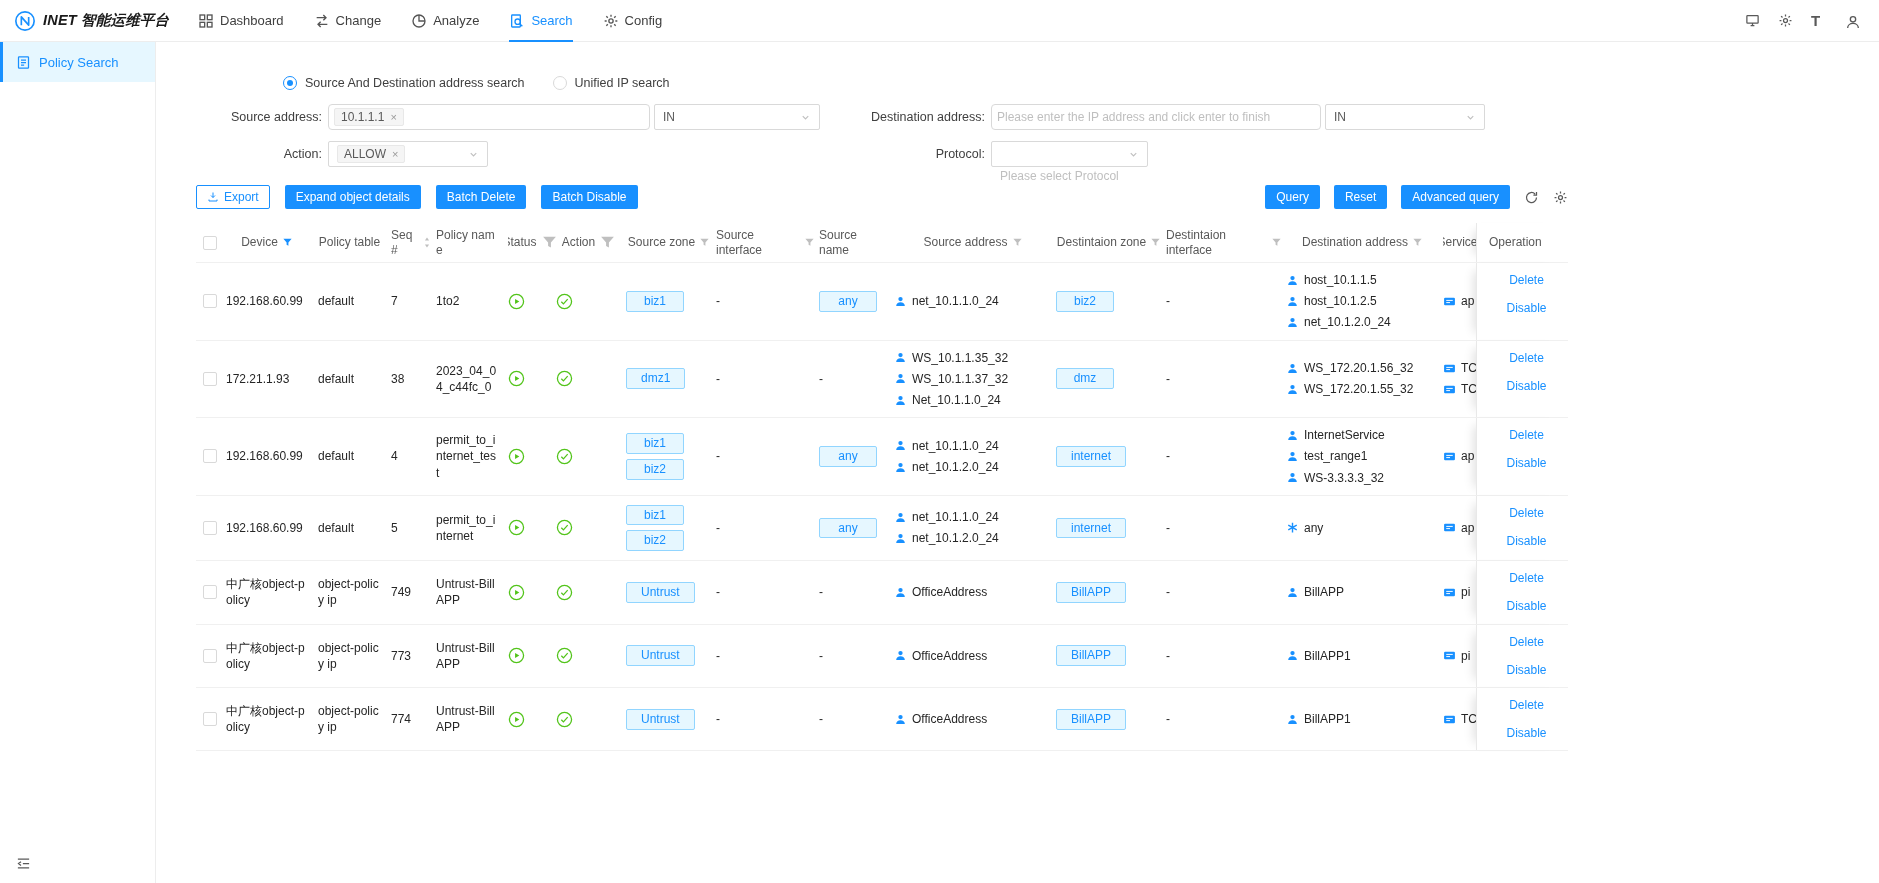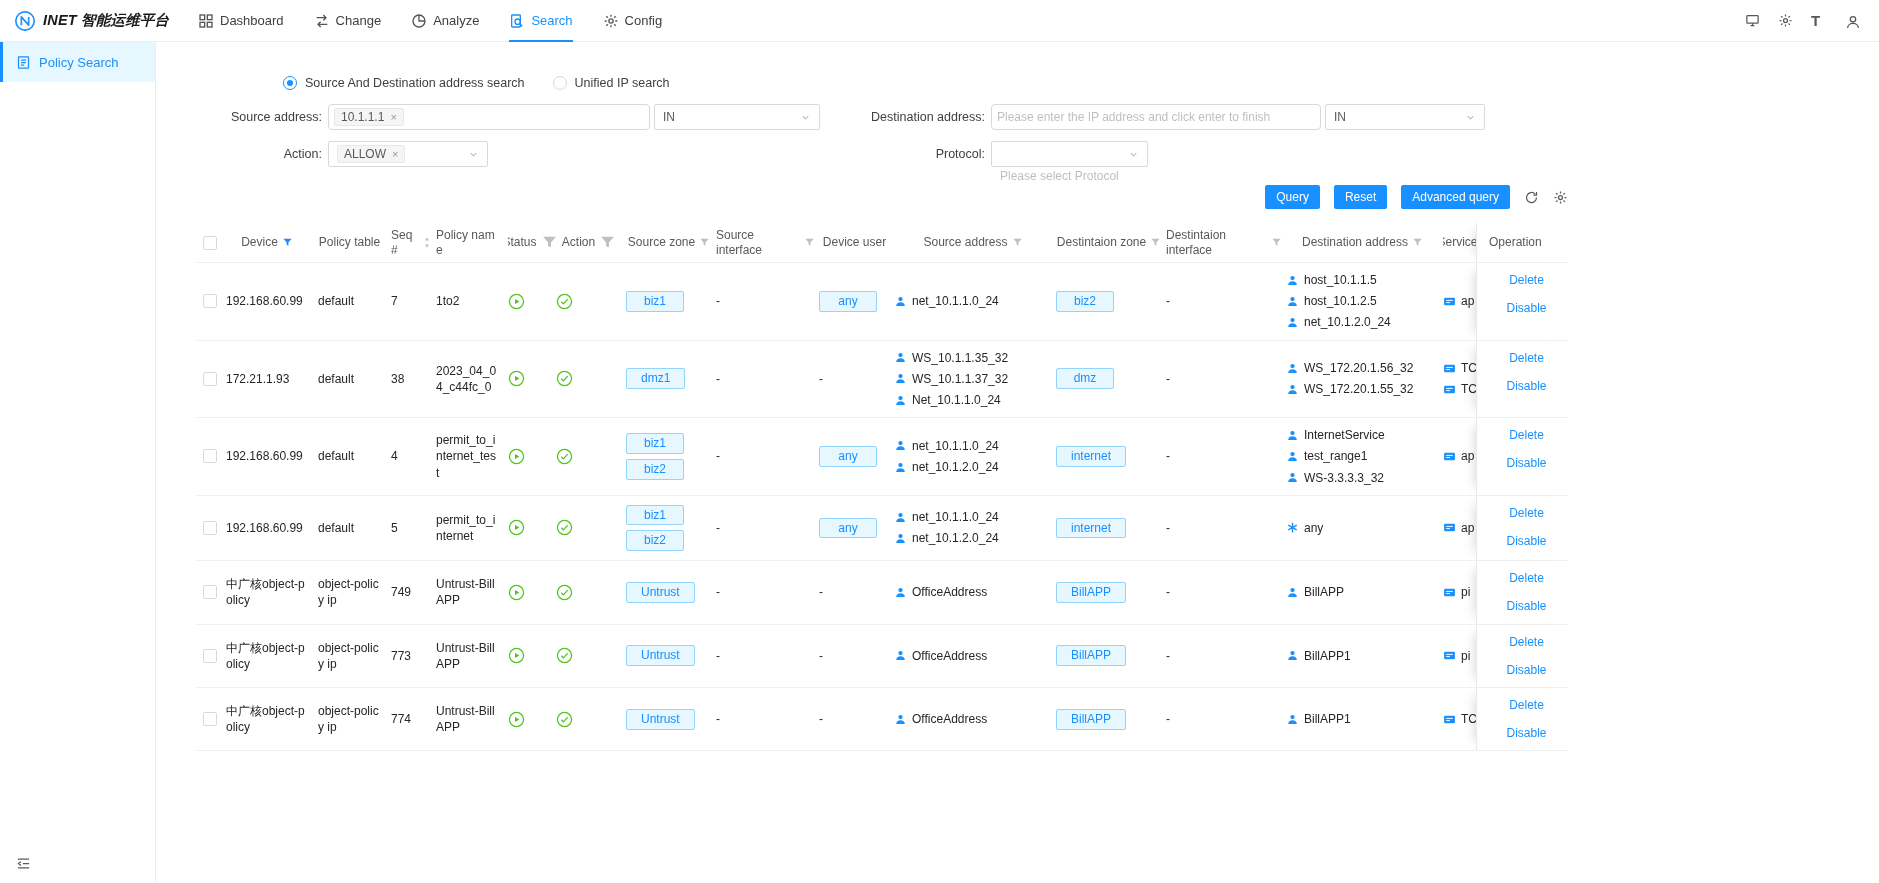--- a/index.html
+++ b/index.html
@@ -258,20 +258,39 @@
           <span class="icn chev">
               <svg viewBox="0 0 24 24" fill="none" stroke="#bfbfbf" stroke-width="2.4">
                 <path d="M6 9l6 6 6-6"></path>
               </svg>
             </span>
         </div>
       </div>
     </section>
 
     <div class="toolbar">
+      <div class="tb-left">
+        <button class="btn btn-outline">
+          <span class="icn">
+              <svg viewBox="0 0 24 24" fill="none" stroke="#1890ff" stroke-width="2" style="width:12px;height:12px">
+                <path d="M12 3v10m0 0l-4-4m4 4l4-4M4 17v3h16v-3"></path>
+              </svg>
+            </span>
+          <span>Export</span>
+        </button>
+        <button class="btn btn-primary">
+            <span>Expand object details</span>
+          </button>
+        <button class="btn btn-primary">
+            <span>Batch Delete</span>
+          </button>
+        <button class="btn btn-primary">
+            <span>Batch Disable</span>
+          </button>
+      </div>
       <div class="toolbar-right">
         <button class="btn btn-primary">
             <span>Query</span>
           </button>
         <button class="btn btn-primary">
             <span>Reset</span>
           </button>
         <button class="btn btn-primary">
             <span>Advanced query</span>
           </button>
@@ -343,21 +362,21 @@
           </div>
           <div class="td c-sif" style="width: 103px;">
             <span class="th-label">Source interface</span>
             <span class="icn filter">
               <svg viewBox="0 0 24 24">
                 <path d="M3 4h18l-7 8v7l-4-2.2V12z"></path>
               </svg>
             </span>
           </div>
           <div class="td c-suser" style="width: 75px;">
-            <span class="th-label">Device user</span>
+            <span class="th-label">Source name</span>
           </div>
           <div class="td c-saddr" style="width: 162px;">
             <span class="th-label">Source address</span>
             <span class="icn filter">
               <svg viewBox="0 0 24 24">
                 <path d="M3 4h18l-7 8v7l-4-2.2V12z"></path>
               </svg>
             </span>
           </div>
           <div class="td c-dzone" style="width: 110px;">

